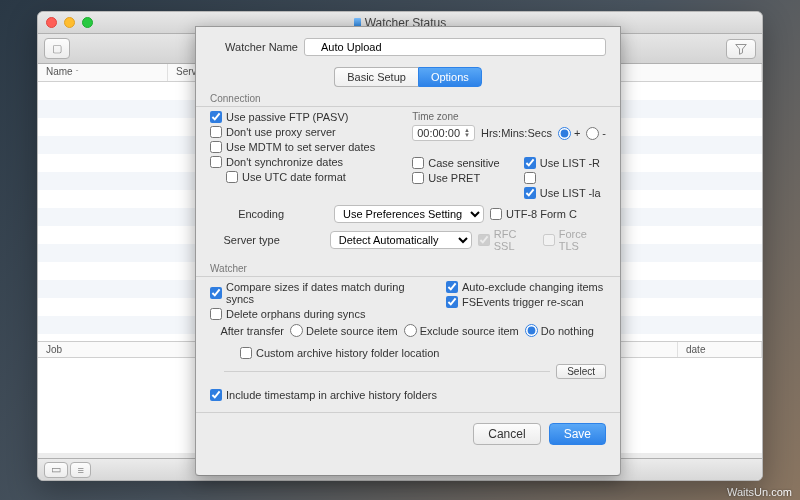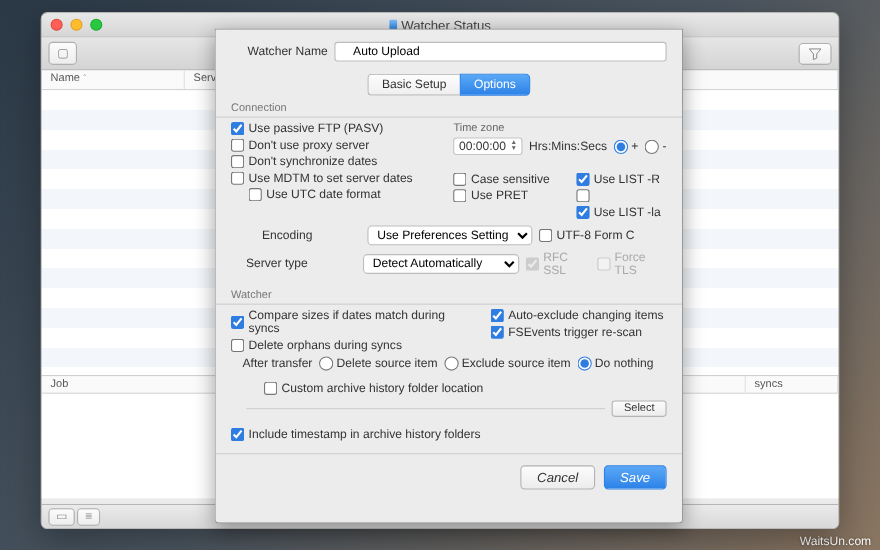--- a/index.html
+++ b/index.html
@@ -45,21 +45,21 @@
 .cb { display:flex; align-items:center; gap:4px; font-size:11px; }
 .cb input { width:12px; height:12px; accent-color:#2f7de0; }
 .cols { display:flex; padding:2px 14px; gap:26px; }
 .col { display:flex; flex-direction:column; gap:3px; }
 .flab { text-align:right; width:74px; color:#333; font-size:11px; }
 select { border:1px solid #bdbdbd; border-radius:4px; background:#fff; font-size:11px; padding:1px 4px; height:18px;margin-left:44px; }
 .tz { border:1px solid #c4c4c4; background:#fff; border-radius:3px; padding:1px 4px; display:flex; align-items:center; gap:2px; }
 .tz .step { display:flex; flex-direction:column; font-size:6px; line-height:5px; color:#666; margin-left:2px;}
 .radio { display:flex; align-items:center; gap:3px; font-size:11px;}
 .radio input { accent-color:#2f7de0; }
-.btn { border:1px solid #b4b4b4; background:linear-gradient(#fcfcfc,#ececec); border-radius:4px; padding:3px 14px; font-size:12px;font-style:italic; }
+.btn { border:1px solid #b4b4b4; background:linear-gradient(#fcfcfc,#ececec); border-radius:4px; padding:3px 14px; font-size:12px; }
 .btn.primary { background:linear-gradient(#5aa8f6,#2d82e8); color:#fff; border-color:#2d82e8; }
 .smallbtn { border:1px solid #b4b4b4; background:linear-gradient(#fcfcfc,#ececec); border-radius:3px; padding:1px 10px; font-size:10px; }
 .dim { color:#aaa; }
 .funnel { width:14px; height:12px; display:inline-block; }
 </style>
 </head>
 <body>
 <div class="watermark">WaitsUn.com</div>
 
 <div class="window">
@@ -88,21 +88,21 @@
         </svg>
     </div>
   </div>
   <div class="listhdr">
     <div style="width:130px"><span>Name</span><span class="caret">ˆ</span></div>
     <div style="flex:1">Server</div>
   </div>
   <div class="listbody"></div>
   <div class="jobhdr">
     <div style="width:640px">Job</div>
-    <div style="flex:1">syncs</div>
+    <div style="flex:1">date</div>
   </div>
   <div class="jobbody"></div>
   <div class="statusbar">
     <div class="tbtn">▭</div>
     <div class="tbtn" style="margin-left:2px">≡</div>
   </div>
 </div>
 
 <div class="sheet">
   <div class="row" style="margin-top:6px">
@@ -122,25 +122,25 @@
       <div class="cb">
           <input type="checkbox" checked="" style="">
           <span>Use passive FTP (PASV)</span>
         </div>
       <div class="cb">
           <input type="checkbox" style="">
           <span>Don't use proxy server</span>
         </div>
       <div class="cb">
           <input type="checkbox" style="">
+          <span>Use MDTM to set server dates</span>
+        </div>
+      <div class="cb">
+          <input type="checkbox" style="">
           <span>Don't synchronize dates</span>
-        </div>
-      <div class="cb">
-          <input type="checkbox" style="">
-          <span>Use MDTM to set server dates</span>
         </div>
       <div class="cb" style="margin-left:16px">
           <input type="checkbox" style="">
           <span>Use UTC date format</span>
         </div>
     </div>
     <div class="col" style="flex:1">
       <div style="font-size:10px;color:#666">Time zone</div>
       <div style="display:flex;align-items:center;gap:6px">
         <div class="tz">

